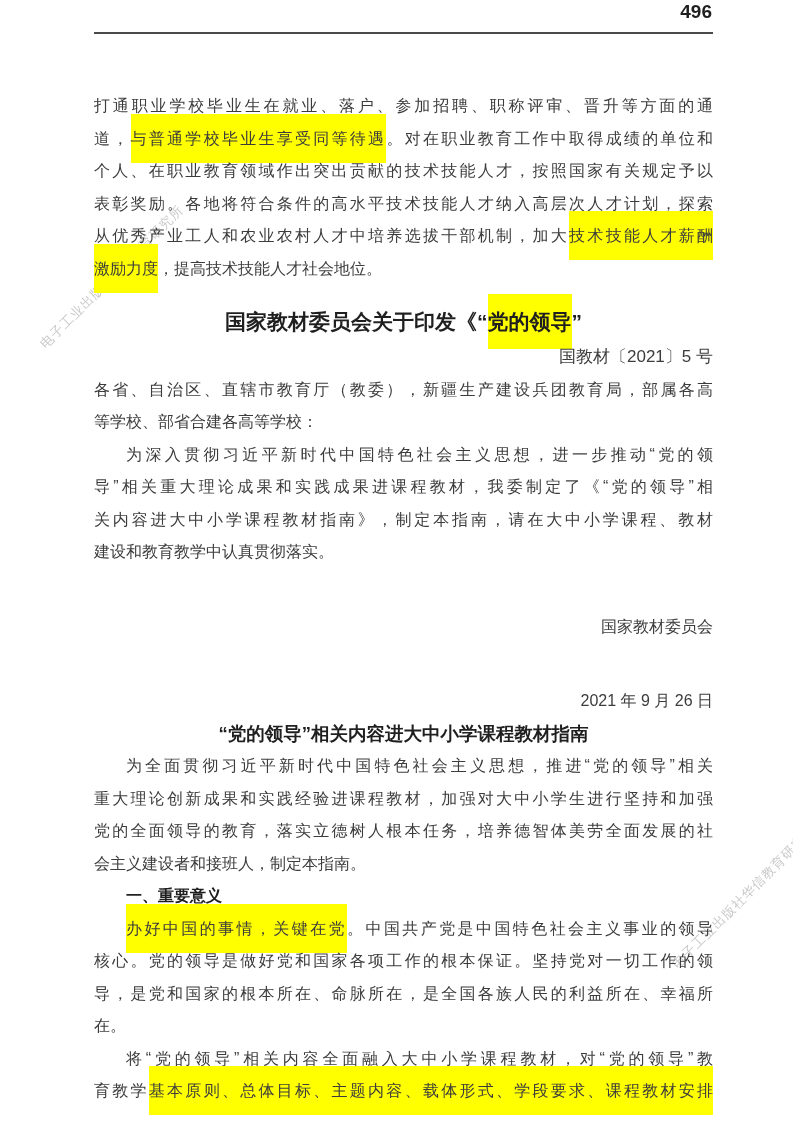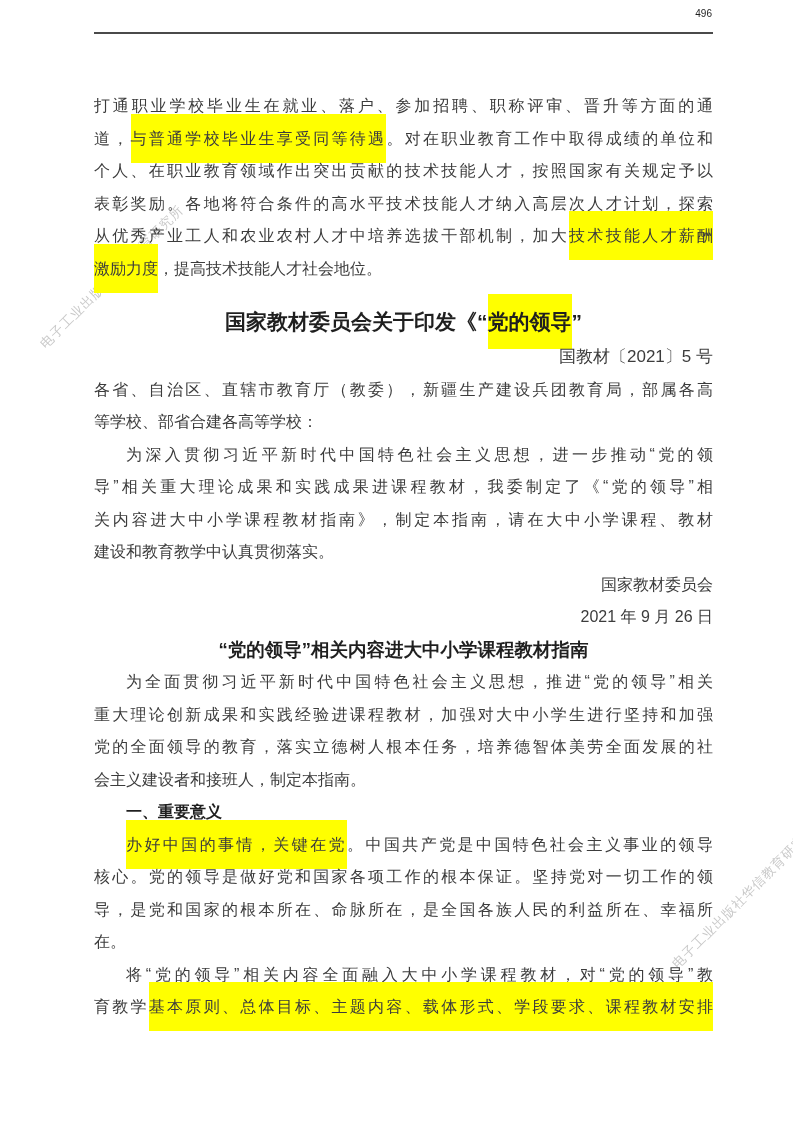--- a/index.html
+++ b/index.html
@@ -11,22 +11,22 @@
     background: #ffffff;
     overflow: hidden;
     font-family: "Liberation Sans", sans-serif;
   }
   .header {
     padding: 3px 81px 0 94px;
     text-align: right;
   }
   .pageno {
     display: inline-block;
-    font-size: 10px;
-    font-weight: 400;
+    font-size: 19px;
+    font-weight: 700;
     color: var(--head, #1f1f1f);
     line-height: 17px;
   }
   .rule {
     margin: 10px 80px 0 94px;
     border-top: 2px solid var(--rule, #4a4a4a);
     height: 0;
   }
   .doc {
     margin: 56px 80px 0 94px;
@@ -51,20 +51,21 @@
     text-align: right;
     text-align-last: center;
   }
   .ln.ttl.first { margin-top: 18px; }
   .ln.num {
     font-size: 17px;
     text-align-last: right;
   }
   .ln.rt {
     text-align-last: right;
+    margin-top: 42px;
   }
   .ln.ctr {
     font-weight: 700;
     color: var(--head, #1f1f1f);
     font-size: 18.5px;
     text-align-last: center;
   }
   .ln.hd {
     font-weight: 700;
     color: var(--head, #1f1f1f);

